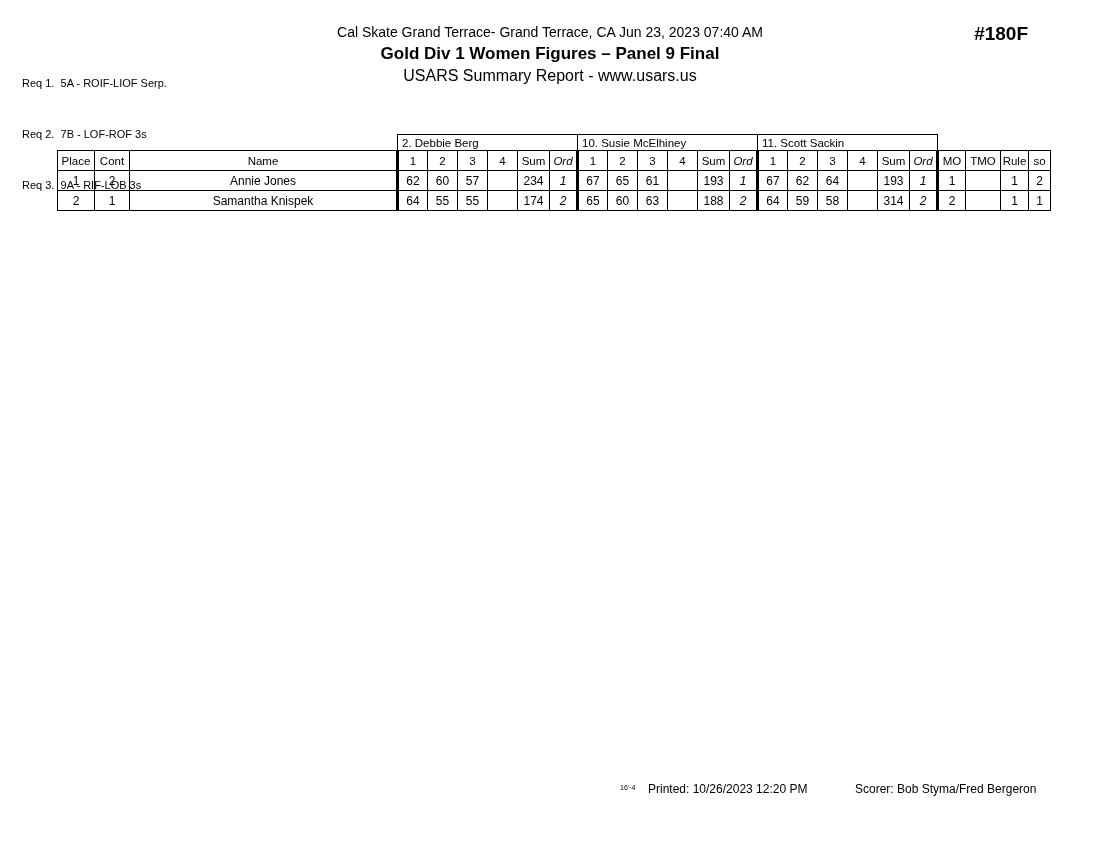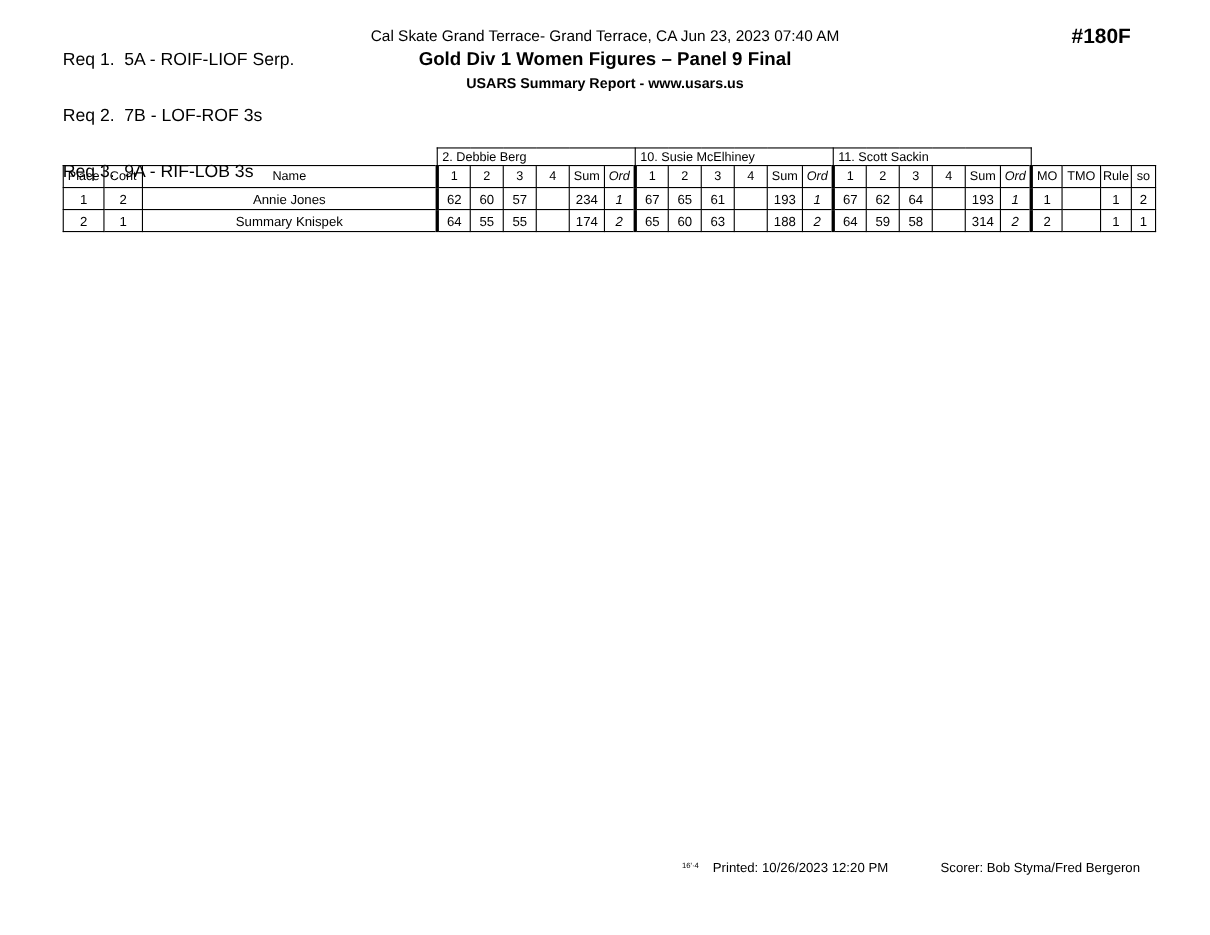--- a/index.html
+++ b/index.html
@@ -13,25 +13,24 @@
     font-family: "Liberation Sans", sans-serif;
     color: #000000;
     position: relative;
     overflow: hidden;
   }
 
   
   #reqs {
     position: absolute;
     left: 22px;
-    top: 12px;
-    font-size: 16px;
+    top: 41px;
+    font-size: 11px;
     line-height: 17px;
     white-space: pre;
-    margin-left: 35px;
   }
   #reqs .req-line {
     white-space: pre;
   }
 
   
   #header {
     position: absolute;
     left: 0;
     top: 22px;
@@ -47,23 +46,22 @@
   #header .title2 {
     font-size: 14px;
     line-height: 20px;
   }
   #header .title3 {
     font-size: 17px;
     font-weight: bold;
     line-height: 23px;
   }
   #header .title4 {
-    font-size: 13px;
+    font-size: 16px;
     line-height: 22px;
-    font-weight: bold;
   }
 
   
   #event-number {
     position: absolute;
     right: 72px;
     top: 23px;
     font-size: 19px;
     font-weight: bold;
   }
@@ -278,21 +276,21 @@
 
       <td>1</td>
       <td></td>
       <td>1</td>
       <td>2</td>
     </tr>
 
     <tr>
       <td class="bold">2</td>
       <td class="bold">1</td>
-      <td class="left bold">Summary Knispek</td>
+      <td class="left bold">Samantha Knispek</td>
 
       <td class="sep-left">64</td>
       <td>55</td>
       <td>55</td>
       <td></td>
       <td>174</td>
       <td class="sep-right ord-cell">2</td>
 
       <td>65</td>
       <td>60</td>

